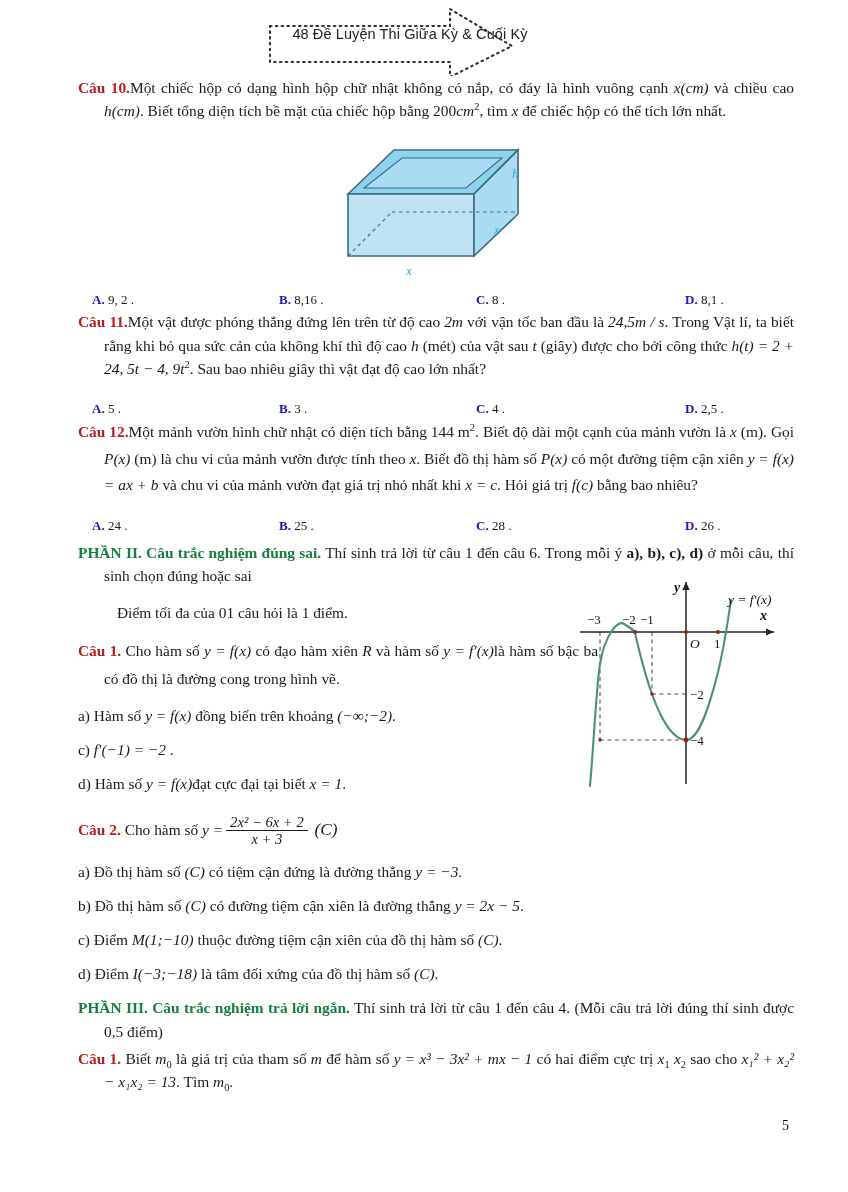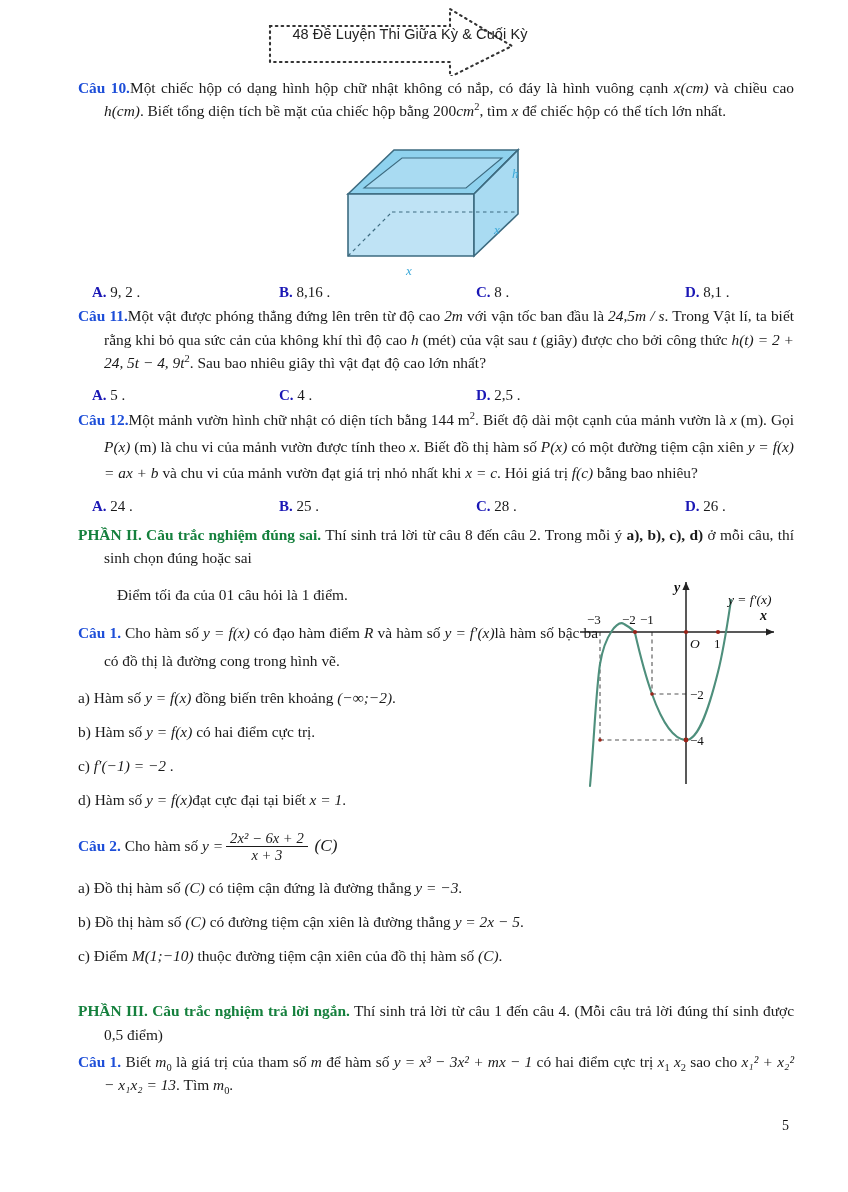--- a/index.html
+++ b/index.html
@@ -52,36 +52,36 @@
     width: 716px;
   }
 
   .q {
     font-size: 15.4px;
     line-height: 1.52;
     text-align: justify;
     margin: 0 0 1px 0;
   }
   .qlabel {
-    color: #1d4ed8;
+    color: #b91c1c;
     font-weight: bold;
   }
   .hang { padding-left: 26px; text-indent: -26px; }
 
   i, .it { font-style: italic; }
 
   sup { font-size: .68em; vertical-align: super; line-height: 0; }
   sub { font-size: .68em; vertical-align: sub; line-height: 0; }
 
   
   .answers {
     display: flex;
-    font-size: 15px;
+    font-size: 13px;
     line-height: 1.5;
-    margin: 9px 0 1px 0;
+    margin: 18px 0 1px 0;
   }
   .answers .opt { flex: 0 0 25%; }
   .answers .opt:nth-child(1) { padding-left: 14px; }
   .answers .opt:nth-child(2) { padding-left: 8px; }
   .answers .opt:nth-child(3) { padding-left: 18px; }
   .answers .opt:nth-child(4) { padding-left: 30px; }
   .optlabel { color: #1a17b5; font-weight: bold; }
 
   
   .section-head {
@@ -249,72 +249,73 @@
       <div class="opt"><span class="optlabel">C.</span> <span>8 .</span></div>
       <div class="opt"><span class="optlabel">D.</span> <span>8,1 .</span></div>
     </div>
 
     <p class="q hang">
       <span class="qlabel">Câu 11.</span><span>Một vật được phóng thẳng đứng lên trên từ độ cao </span><i>2m</i><span> với vận tốc ban đầu là </span><i>24,5m / s</i><span>. Trong Vật lí, ta biết rằng khi bỏ qua sức cản của không khí thì độ cao </span><i>h</i><span> (mét) của vật sau </span><i>t</i><span> (giây) được cho bởi công thức </span><i>h(t) = 2 + 24, 5t − 4, 9t</i><sup>2</sup><span>. Sau bao nhiêu giây thì vật đạt độ cao lớn nhất?</span>
     </p>
 
     <div class="answers">
       <div class="opt"><span class="optlabel">A.</span> <span>5 .</span></div>
+      <div class="opt"><span class="optlabel">B.</span> <span>3 .</span></div>
       <div class="opt"><span class="optlabel">C.</span> <span>4 .</span></div>
       <div class="opt"><span class="optlabel">D.</span> <span>2,5 .</span></div>
     </div>
 
     <p class="q hang" style="line-height:1.72">
       <span class="qlabel">Câu 12.</span><span>Một mảnh vườn hình chữ nhật có diện tích bằng 144 m</span><sup>2</sup><span>. Biết độ dài một cạnh của mảnh vườn là </span><i>x</i><span> (m). Gọi </span><i>P(x)</i><span> (m) là chu vi của mảnh vườn được tính theo </span><i>x</i><span>. Biết đồ thị hàm số </span><i>P(x)</i><span> có một đường tiệm cận xiên </span><i>y = f(x) = ax + b</i><span> và chu vi của mảnh vườn đạt giá trị nhỏ nhất khi </span><i>x = c</i><span>. Hỏi giá trị </span><i>f(c)</i><span> bằng bao nhiêu?</span>
     </p>
 
     <div class="answers">
       <div class="opt"><span class="optlabel">A.</span> <span>24 .</span></div>
       <div class="opt"><span class="optlabel">B.</span> <span>25 .</span></div>
       <div class="opt"><span class="optlabel">C.</span> <span>28 .</span></div>
       <div class="opt"><span class="optlabel">D.</span> <span>26 .</span></div>
     </div>
 
     <p class="section-head">
-      <span class="sh">PHẦN II. Câu trắc nghiệm đúng sai.</span><span> Thí sinh trả lời từ câu 8 đến câu 2. Trong mỗi ý </span><span class="bb">a), b), c), d)</span><span> ở mỗi câu, thí sinh chọn đúng hoặc sai</span>
+      <span class="sh">PHẦN II. Câu trắc nghiệm đúng sai.</span><span> Thí sinh trả lời từ câu 1 đến câu 6. Trong mỗi ý </span><span class="bb">a), b), c), d)</span><span> ở mỗi câu, thí sinh chọn đúng hoặc sai</span>
     </p>
     <p class="sub-line">Điểm tối đa của 01 câu hỏi là 1 điểm.</p>
 
     <p class="q hang narrow" style="line-height:1.8;margin-top:6px">
-      <span class="qlabel">Câu 1.</span>&nbsp;<span>Cho hàm số </span><i>y = f(x)</i><span> có đạo hàm điểm </span><i>R</i><span> và hàm số </span><i>y = f′(x)</i><span>là hàm số bậc ba có đồ thị là đường cong trong hình vẽ.</span>
+      <span class="qlabel">Câu 1.</span>&nbsp;<span>Cho hàm số </span><i>y = f(x)</i><span> có đạo hàm xiên </span><i>R</i><span> và hàm số </span><i>y = f′(x)</i><span>là hàm số bậc ba có đồ thị là đường cong trong hình vẽ.</span>
     </p>
 
     <p class="stmt narrow">
       <span>a)</span> <span>Hàm số </span><i>y = f(x)</i><span> đồng biến trên khoảng </span><i>(−∞;−2)</i><span>.</span>
     </p>
     <p class="stmt narrow">
-      <span>b)</span> <span>Hàm số </span><i>y = f(x)</i><span> có hai điểm cực trị.</span>
-    </p>
-    <p class="stmt narrow">
       <span>c)</span> <i>f′(−1) = −2</i><span> .</span>
     </p>
     <p class="stmt narrow">
       <span>d)</span> <span>Hàm số </span><i>y = f(x)</i><span>đạt cực đại tại biết </span><i>x = 1</i><span>.</span>
     </p>
 
     <p class="q" style="margin-top:20px;padding-left:0">
       <span class="qlabel">Câu 2.</span> <span>Cho hàm số </span><i>y =</i><span class="frac"><i class="num">2x² − 6x + 2</i><i class="den">x + 3</i></span>&nbsp;<i class="paren-big">(C)</i>
     </p>
 
     <p class="stmt">
       <span>a)</span> <span>Đồ thị hàm số </span><i>(C)</i><span> có tiệm cận đứng là đường thẳng </span><i>y = −3</i><span>.</span>
     </p>
     <p class="stmt">
       <span>b)</span> <span>Đồ thị hàm số </span><i>(C)</i><span> có đường tiệm cận xiên là đường thẳng </span><i>y = 2x − 5</i><span>.</span>
     </p>
     <p class="stmt">
       <span>c)</span> <span>Điểm </span><i>M(1;−10)</i><span> thuộc đường tiệm cận xiên của đồ thị hàm số </span><i>(C)</i><span>.</span>
     </p>
-
-    <p class="section-head" style="margin-top:32px">
+    <p class="stmt">
+      <span>d)</span> <span>Điểm </span><i>I(−3;−18)</i><span> là tâm đối xứng của đồ thị hàm số </span><i>(C)</i><span>.</span>
+    </p>
+
+    <p class="section-head" style="margin-top:11px">
       <span class="sh">PHẦN III. Câu trắc nghiệm trả lời ngắn.</span><span> Thí sinh trả lời từ câu 1 đến câu 4. (Mỗi câu trả lời đúng thí sinh được 0,5 điểm)</span>
     </p>
 
     <p class="q hang" style="margin-top:4px">
       <span class="qlabel">Câu 1.</span> <span>Biết </span><i>m</i><sub>0</sub><span> là giá trị của tham số </span><i>m</i><span> để hàm số </span><i>y = x³ − 3x² + mx − 1</i><span> có hai điểm cực trị </span><i>x</i><sub>1</sub>&nbsp;<i>x</i><sub>2</sub><span> sao cho </span><i>x₁² + x₂² − x₁x₂ = 13</i><span>. Tìm </span><i>m</i><sub>0</sub><span>.</span>
     </p>
 
   </div>
 
   <div class="pagenum">5</div>

